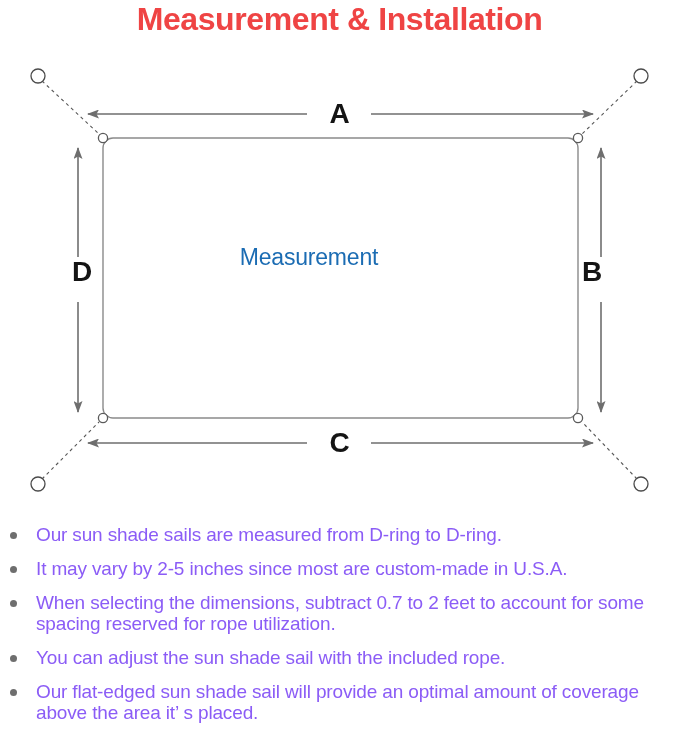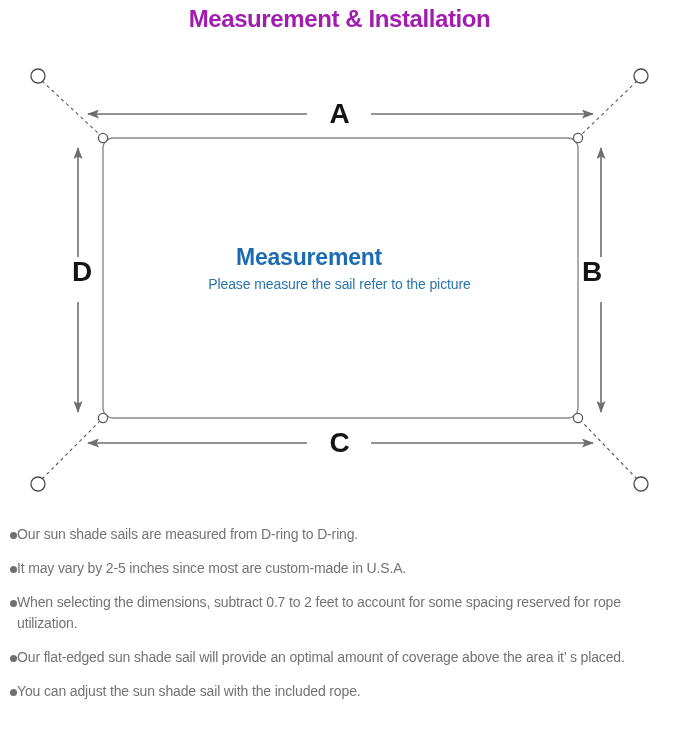--- a/index.html
+++ b/index.html
@@ -17,24 +17,24 @@
   }
 
   
   .page-title {
     position: absolute;
     left: 0;
     top: 0;
     width: 679px;
     text-align: center;
     font-family: "Liberation Sans", sans-serif;
-    font-size: 24px;
+    font-size: 32px;
     font-weight: bold;
     letter-spacing: -0.4px;
-    color: #a21caf;
+    color: #ef4444;
     line-height: 38px;
     white-space: nowrap;
   }
 
   
   .diagram {
     position: absolute;
     left: 0;
     top: 50px;
     width: 679px;
@@ -44,21 +44,21 @@
     display: block;
   }
 
   .center-title {
     position: absolute;
     left: 0;
     top: 194px;
     width: 618px;
     text-align: center;
     font-size: 23px;
-    font-weight: bold;
+    font-weight: normal;
     color: #1b6cb3;
     letter-spacing: -0.2px;
     white-space: nowrap;
   }
   .center-sub {
     position: absolute;
     left: 0;
     top: 226px;
     width: 679px;
     text-align: center;
@@ -83,25 +83,25 @@
 
   
   .notes {
     position: absolute;
     left: 0;
     top: 524px;
     width: 679px;
   }
   .note-item {
     position: relative;
-    padding-left: 17px;
+    padding-left: 36px;
     margin-bottom: 13px;
-    font-size: 14px;
+    font-size: 19px;
     line-height: 21px;
-    color: #737373;
+    color: #8b5cf6;
     letter-spacing: -0.15px;
   }
   .note-item .note-bullet {
     position: absolute;
     left: 10px;
     top: 8px;
     width: 7px;
     height: 7px;
     border-radius: 50%;
     background: #6e6e6e;
@@ -163,37 +163,36 @@
       <line x1="601" y1="252" x2="601" y2="362" marker-end="url(#arrowEnd)"></line>
     </g>
   </svg>
 
   <div class="dim-label dim-a">A</div>
   <div class="dim-label dim-b">B</div>
   <div class="dim-label dim-c">C</div>
   <div class="dim-label dim-d">D</div>
 
   <div class="center-title">Measurement</div>
-  <div class="center-sub">Please measure the sail refer to the picture</div>
 </div>
 
 <div class="notes">
   <div class="note-item">
     <span class="note-bullet"></span>
     <span class="note-text">Our sun shade sails are measured from D-ring to D-ring.</span>
   </div>
   <div class="note-item">
     <span class="note-bullet"></span>
     <span class="note-text">It may vary by 2-5 inches since most are custom-made in U.S.A.</span>
   </div>
   <div class="note-item">
     <span class="note-bullet"></span>
     <span class="note-text">When selecting the dimensions, subtract 0.7 to 2 feet to account for some spacing reserved for rope utilization.</span>
   </div>
   <div class="note-item">
     <span class="note-bullet"></span>
-    <span class="note-text">Our flat-edged sun shade sail will provide an optimal amount of coverage above the area it’ s placed.</span>
+    <span class="note-text">You can adjust the sun shade sail with the included rope.</span>
   </div>
   <div class="note-item">
     <span class="note-bullet"></span>
-    <span class="note-text">You can adjust the sun shade sail with the included rope.</span>
+    <span class="note-text">Our flat-edged sun shade sail will provide an optimal amount of coverage above the area it’ s placed.</span>
   </div>
 </div>
 
 </body></html>

